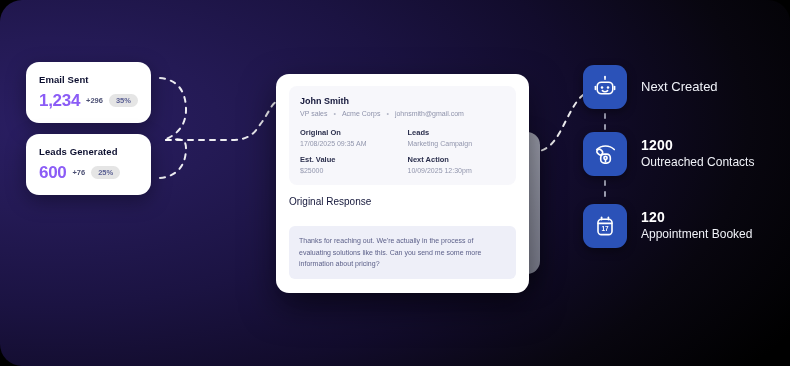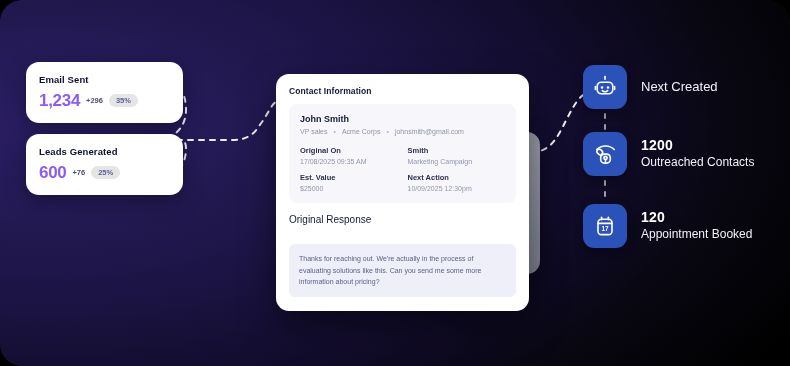--- a/index.html
+++ b/index.html
@@ -43,21 +43,21 @@
     stroke-width: 2;
     stroke-linecap: round;
     stroke-dasharray: 4 7;
     opacity: .75;
   }
 
   
   .stat-card {
     position: absolute;
     left: 26px;
-    width: 157px;
+    width: 125px;
     background: #ffffff;
     border-radius: 13px;
     box-shadow: 0 6px 20px rgba(0,0,0,.35);
     padding: 12px 13px 14px 13px;
     box-sizing: border-box;
   }
   #stat-card-0 { top: 62px; }
   #stat-card-1 { top: 134px; }
 
   .stat-label {
@@ -289,39 +289,38 @@
             <path d="M7 11l5 5 5-5"></path>
             <path d="M4 20h16"></path>
         </svg>
         <span class="back-count">180</span>
       </div>
       <span class="back-free">Free</span>
     </div>
   </div>
 
   <div id="main-card">
-    <div class="section-title">Contact Information</div>
 
     <div class="contact-panel">
       <div class="contact-name">John Smith</div>
       <div class="contact-meta">
         <span>VP sales</span>
         <span class="dot-sep">•</span>
         <span>Acme Corps</span>
         <span class="dot-sep">•</span>
         <span>johnsmith@gmail.com</span>
       </div>
 
       <div class="detail-grid">
         <div>
           <div class="detail-key">Original On</div>
           <div class="detail-val">17/08/2025 09:35 AM</div>
         </div>
         <div>
-          <div class="detail-key">Smith</div>
+          <div class="detail-key">Leads</div>
           <div class="detail-val">Marketing Campaign</div>
         </div>
         <div>
           <div class="detail-key">Est. Value</div>
           <div class="detail-val">$25000</div>
         </div>
         <div>
           <div class="detail-key">Next Action</div>
           <div class="detail-val">10/09/2025 12:30pm</div>
         </div>

